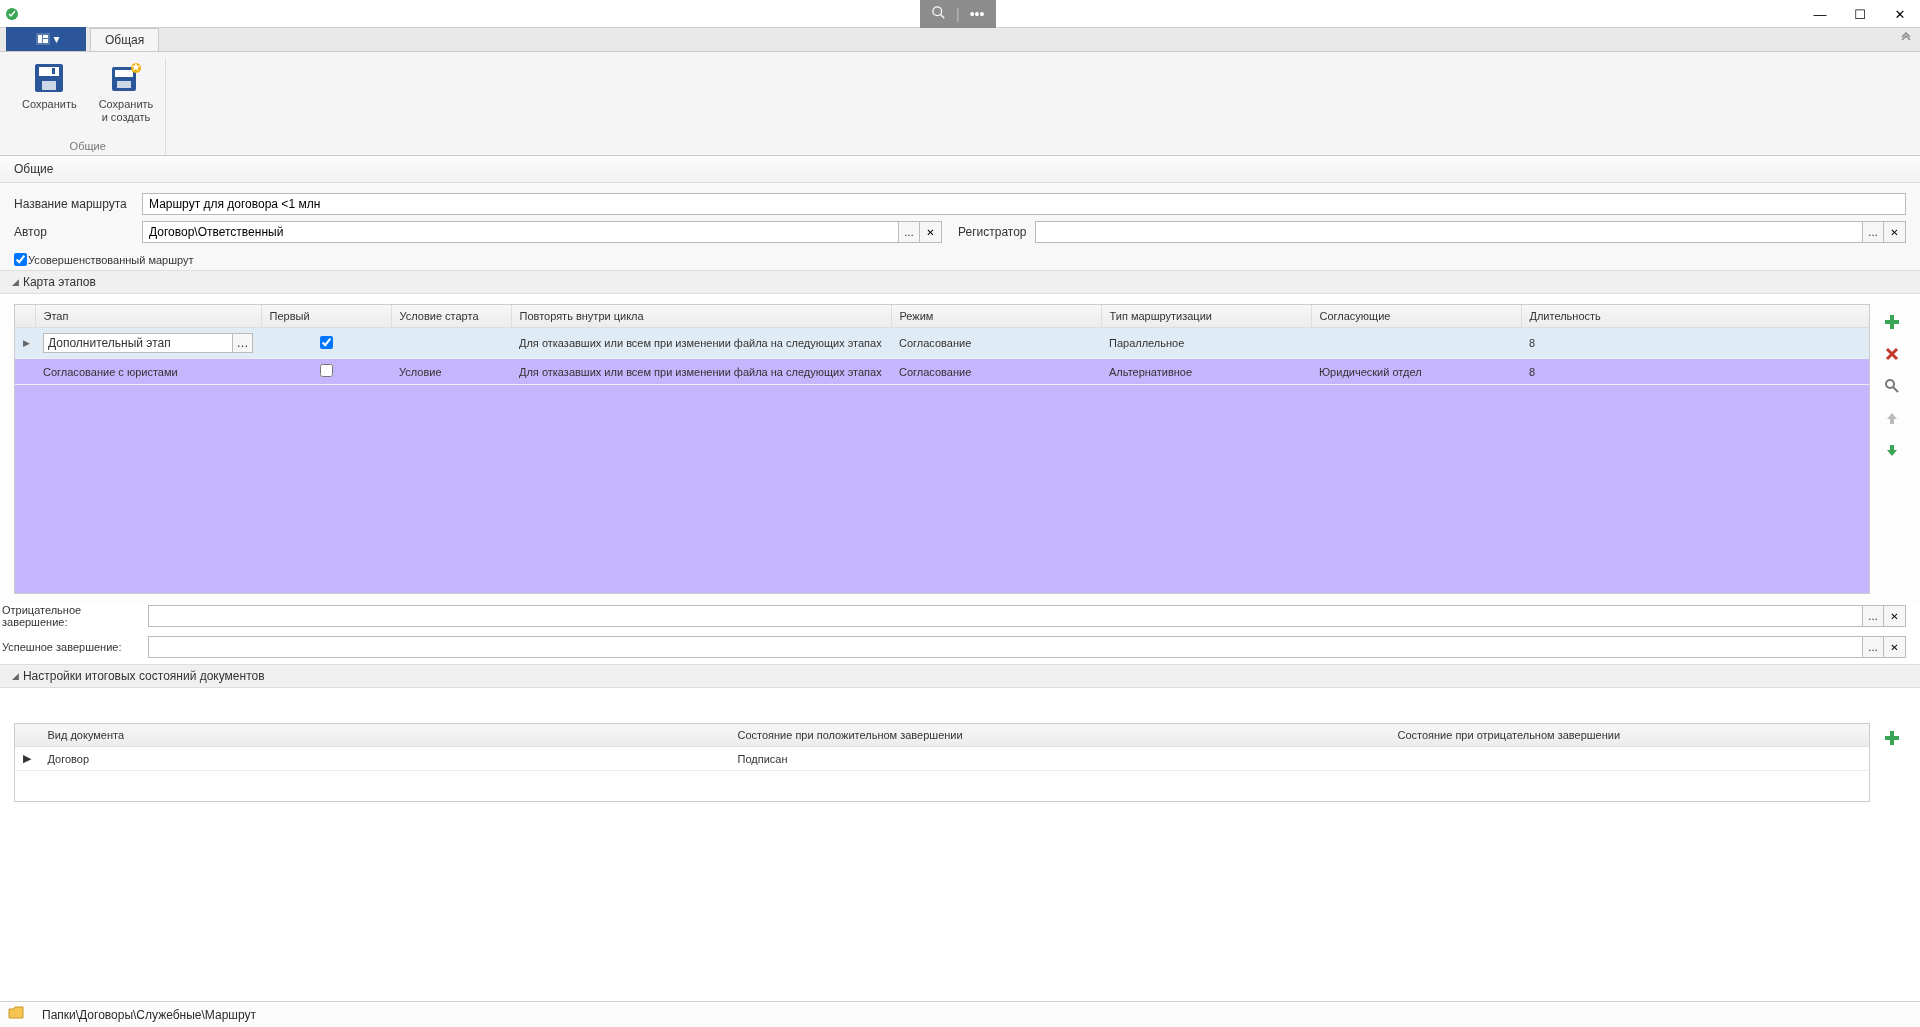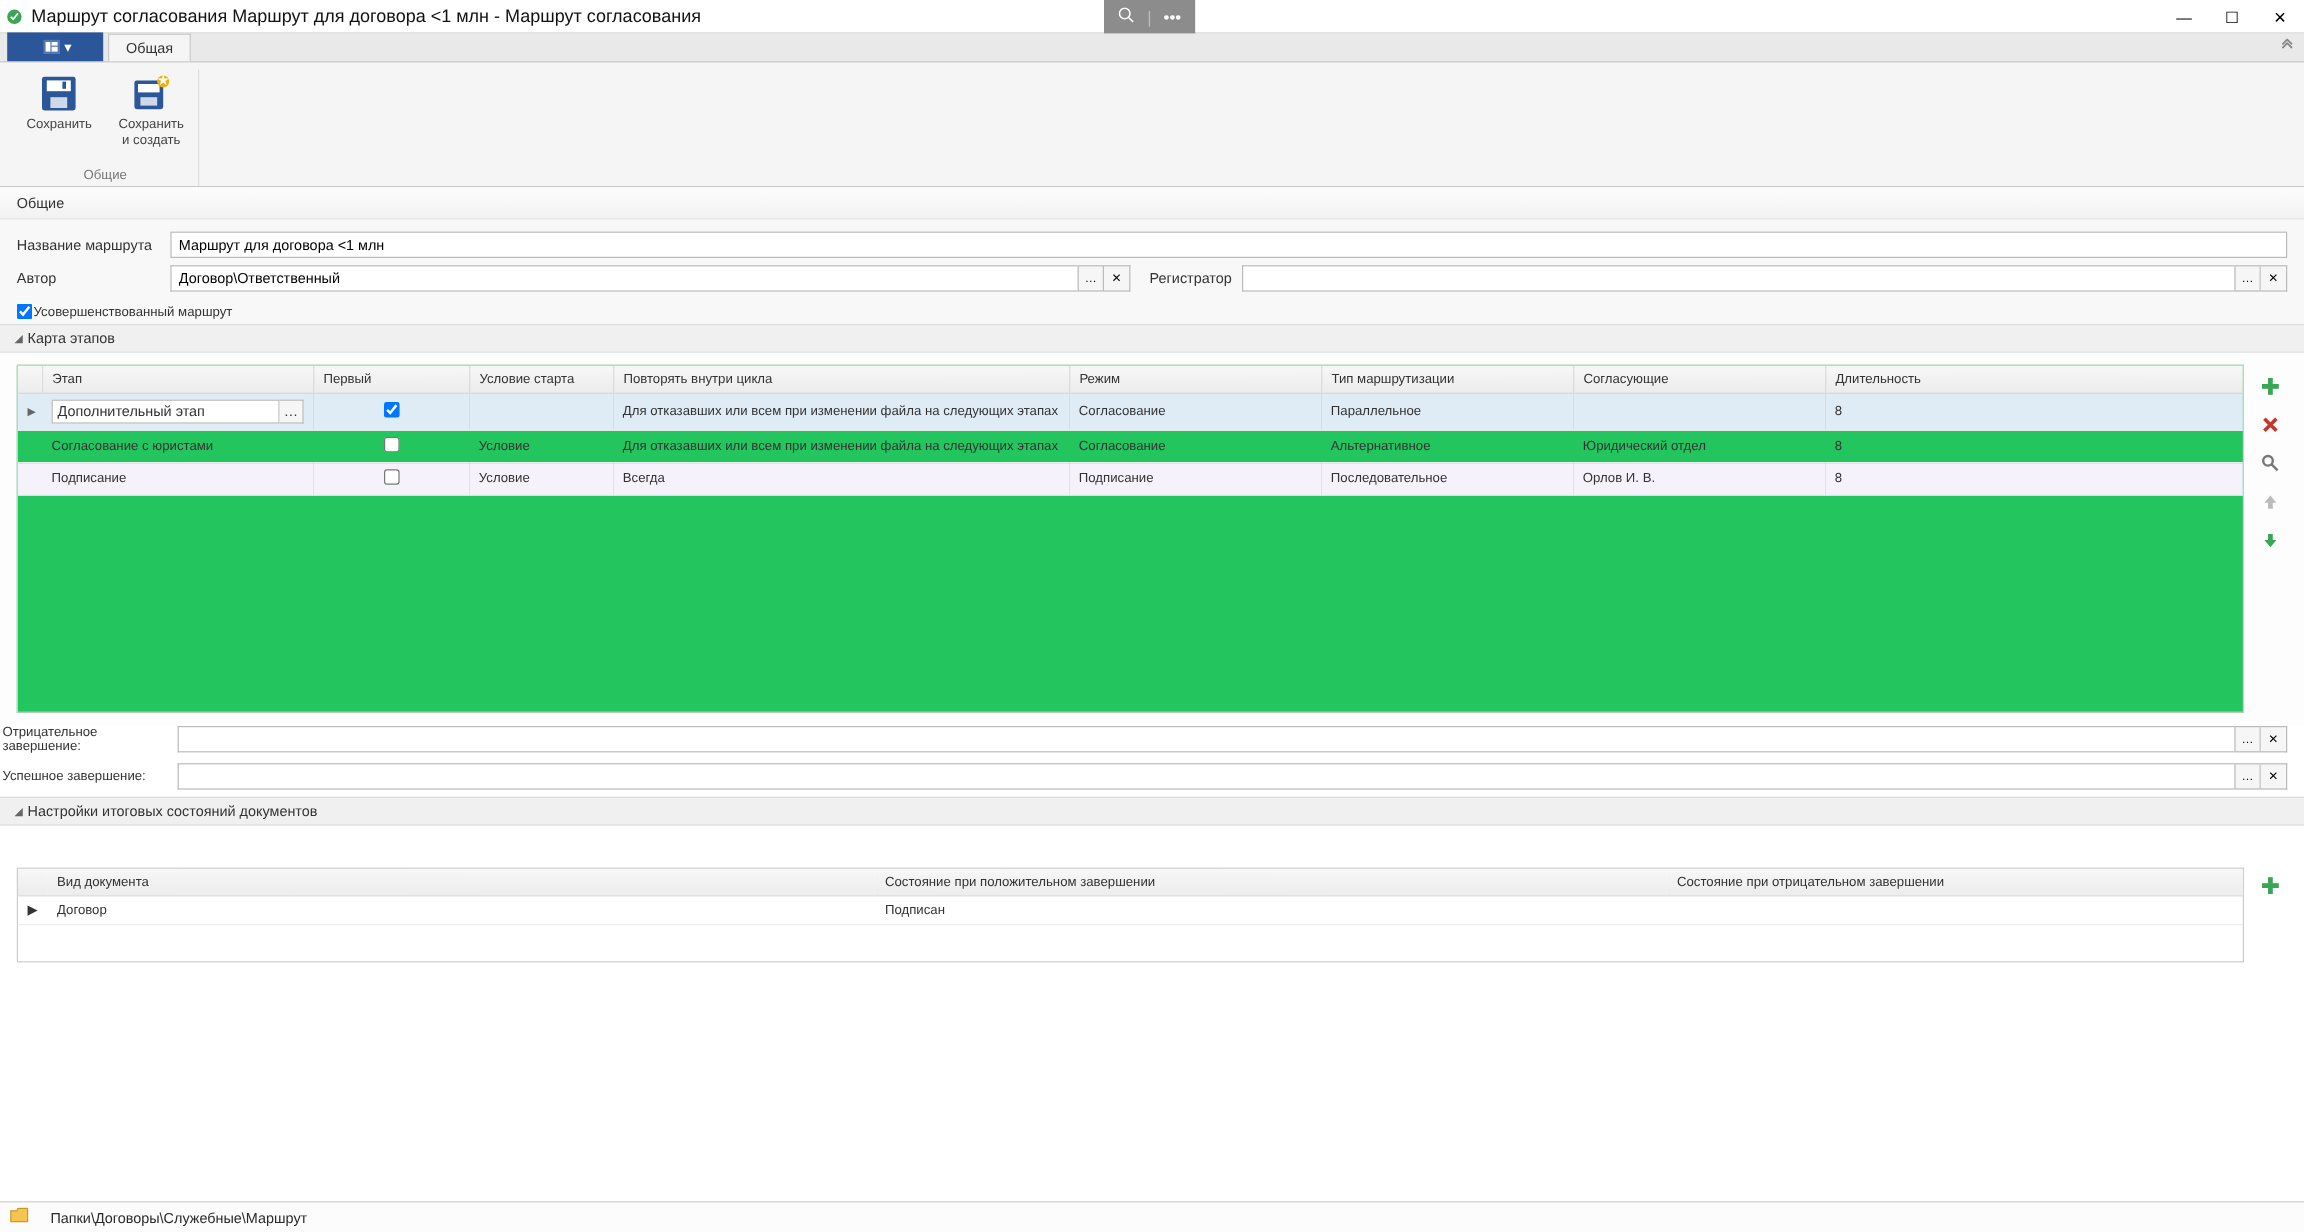--- a/index.html
+++ b/index.html
@@ -48,21 +48,21 @@
 .checkbox-row label { font-size: 11px; color: #333; }
 
 
 .group-caption { padding: 4px 12px; font-size: 11px; color: #333; background: #f0f0f0; border-top: 1px solid #ddd; border-bottom: 1px solid #ddd; display: flex; align-items: center; gap: 4px;}
 .group-caption .caret { font-size: 9px; color: #666; }
 
 
 .stage-area { padding: 10px 14px; display: flex; flex-direction: column; flex: 1; background: #fdfdfd; position: relative; }
 
 .grid-wrapper { display: flex; gap: 8px; flex: 1; }
-.grid-main { flex: 1; border: 1px solid #ccc; display: flex; flex-direction: column; background: #22c55e; min-height: 240px; }
+.grid-main { flex: 1; border: 1px solid #ccc; display: flex; flex-direction: column; background: #c4b5fd; min-height: 240px; }
 .grid-side { width: 28px; display: flex; flex-direction: column; gap: 8px; padding-top: 6px; align-items: center; }
 .grid-side button { width: 24px; height: 24px; border: 1px solid transparent; background: none; cursor: pointer; display: flex; align-items: center; justify-content: center; }
 
 .grid-table { width: 100%; border-collapse: collapse; table-layout: fixed; }
 .grid-table th { background: linear-gradient(#f7f7f7,#ececec); font-weight: normal; font-size: 11px; color: #333; text-align: left; padding: 5px 8px; border: 1px solid #ddd; border-top: none; }
 .grid-table th:first-child { border-left: none; }
 .grid-table th:last-child { border-right: none; }
 .grid-table td { font-size: 11px; color: #333; padding: 5px 8px; border-bottom: 1px solid #eee; height: 23px; }
 .grid-table tr.selected { background: #e0ecf5; }
 .grid-table tr.alt { background: #f6f2fb; }
@@ -95,21 +95,20 @@
 </head>
 <body>
 
 <div class="title-bar">
   <span class="app-icon">
     <svg width="16" height="16" viewBox="0 0 16 16">
         <circle cx="8" cy="8" r="6" fill="#3aa655"></circle>
         <path d="M5 8l2 2 4-5" stroke="#fff" stroke-width="1.5" fill="none"></path>
       </svg>
   </span>
-  <span class="title-text">Маршрут согласования Маршрут для договора &lt;1 млн - Маршрут согласования</span>
   <div class="zoom-bar">
     <span>
       <svg width="14" height="14" viewBox="0 0 16 16">
           <circle cx="6" cy="6" r="5" stroke="#fff" stroke-width="1.5" fill="none"></circle>
           <line x1="10" y1="10" x2="14" y2="14" stroke="#fff" stroke-width="1.5"></line>
         </svg>
     </span>
     <span class="sep">|</span>
     <span>•••</span>
   </div>
@@ -252,31 +251,20 @@
               <td class="row-ind"></td>
               <td>Согласование с юристами</td>
               <td class="chk"><input type="checkbox" style=""></td>
               <td>Условие</td>
               <td>Для отказавших или всем при изменении файла на следующих этапах</td>
               <td>Согласование</td>
               <td>Альтернативное</td>
               <td>Юридический отдел</td>
               <td>8</td>
             </tr>
-            <tr class="alt">
-              <td class="row-ind"></td>
-              <td>Подписание</td>
-              <td class="chk"><input type="checkbox" style=""></td>
-              <td>Условие</td>
-              <td>Всегда</td>
-              <td>Подписание</td>
-              <td>Последовательное</td>
-              <td>Орлов И. В.</td>
-              <td>8</td>
-            </tr>
           </tbody>
       </table>
     </div>
     <div class="grid-side">
       <button>
           <svg width="18" height="18" viewBox="0 0 18 18">
             <rect x="7" y="2" width="4" height="14" fill="#3aa655"></rect>
             <rect x="2" y="7" width="14" height="4" fill="#3aa655"></rect>
           </svg>
         </button>

